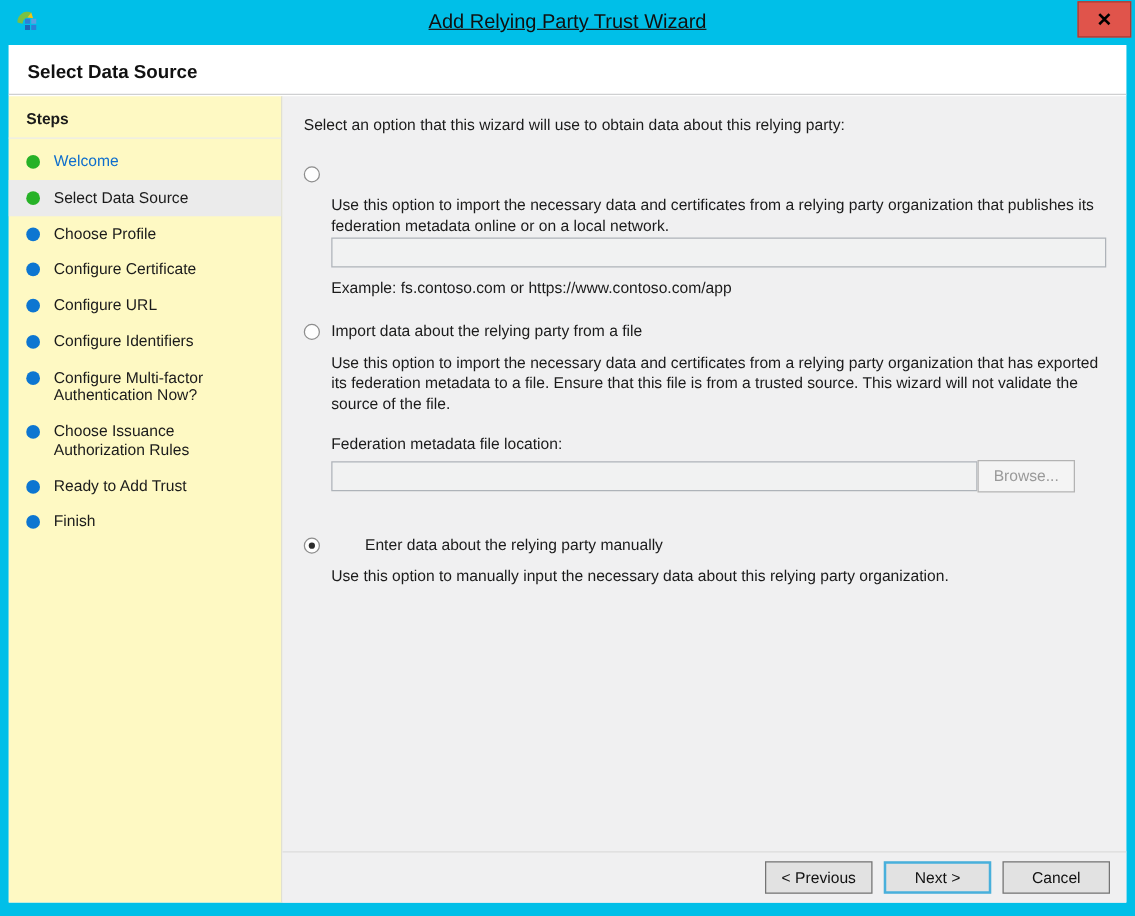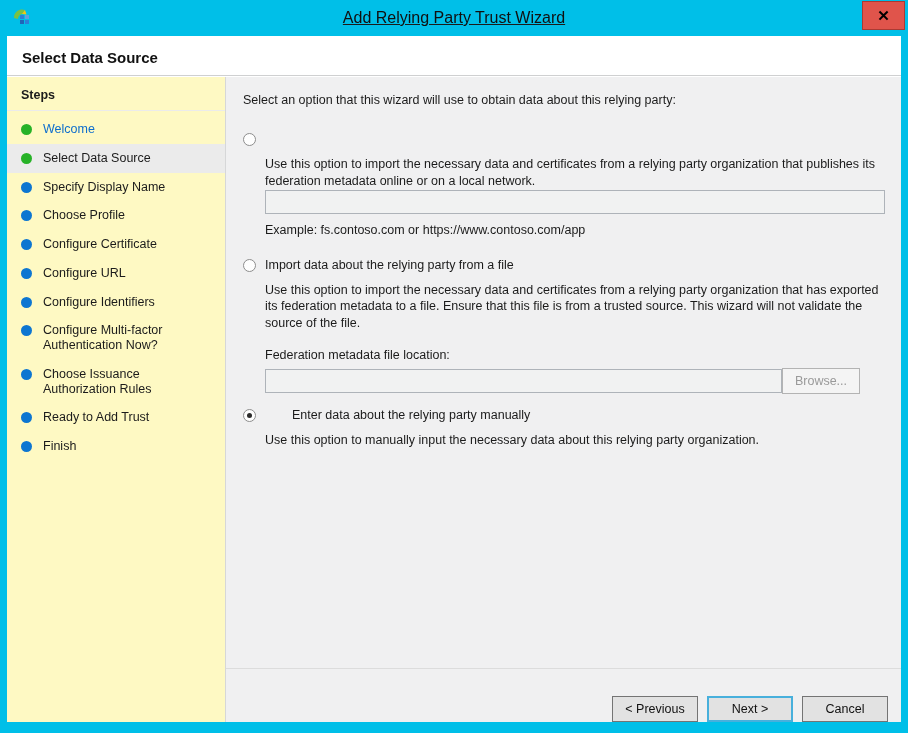--- a/index.html
+++ b/index.html
@@ -84,34 +84,34 @@
   .field-input {
     display:block;
     margin-left:22px;
     height:24px; width:calc(100% - 24px);
     background:#f1f2f2;
     border:1px solid #aeb3b9;
     font-family:inherit; font-size:12.5px; padding:0 5px;
   }
   .example { margin:9px 0 4px 22px; }
   .opt-gap1 { margin-top:21px; }
-  .opt-gap2 { margin-top:14px;gap:36px; }
+  .opt-gap2 { margin-top:35px;gap:36px; }
   .file-row { display:flex; align-items:center; margin:0 27px 0 22px; }
   .file-row .field-input { margin-left:0; flex:1; width:auto; }
   .browse-btn {
     flex:none; width:78px; height:26px;
     background:#f4f4f4; border:1px solid #b3b3b3;
     color:#9a9a9a; font-size:12.5px; font-family:inherit;
   }
   
   .footer {
-    height:54px; flex:none;
+    height:41px; flex:none;
     background:#f0f0f1;
     border-top:1px solid #dcdcdc;
-    display:flex; align-items:flex-end; justify-content:flex-end;
+    display:flex; align-items:center; justify-content:flex-end;
     gap:9px; padding-right:13px;
   }
   .btn {
     width:86px; height:26px;
     background:#e2e2e2;
     border:1px solid #747474;
     font-size:12.5px; color:#111; font-family:inherit;
   }
   .btn.default-btn { border:2px solid #48b0dc; }
 </style>
@@ -152,24 +152,20 @@
           <li class="step link-item">
             <span class="bullet green"></span>
             <span class="step-label">Welcome</span>
           </li>
           <li class="step current">
             <span class="bullet green"></span>
             <span class="step-label">Select Data Source</span>
           </li>
           <li class="step">
             <span class="bullet blue"></span>
-            <span class="step-label">Specify Display Name</span>
-          </li>
-          <li class="step">
-            <span class="bullet blue"></span>
             <span class="step-label">Choose Profile</span>
           </li>
           <li class="step">
             <span class="bullet blue"></span>
             <span class="step-label">Configure Certificate</span>
           </li>
           <li class="step">
             <span class="bullet blue"></span>
             <span class="step-label">Configure URL</span>
           </li>

